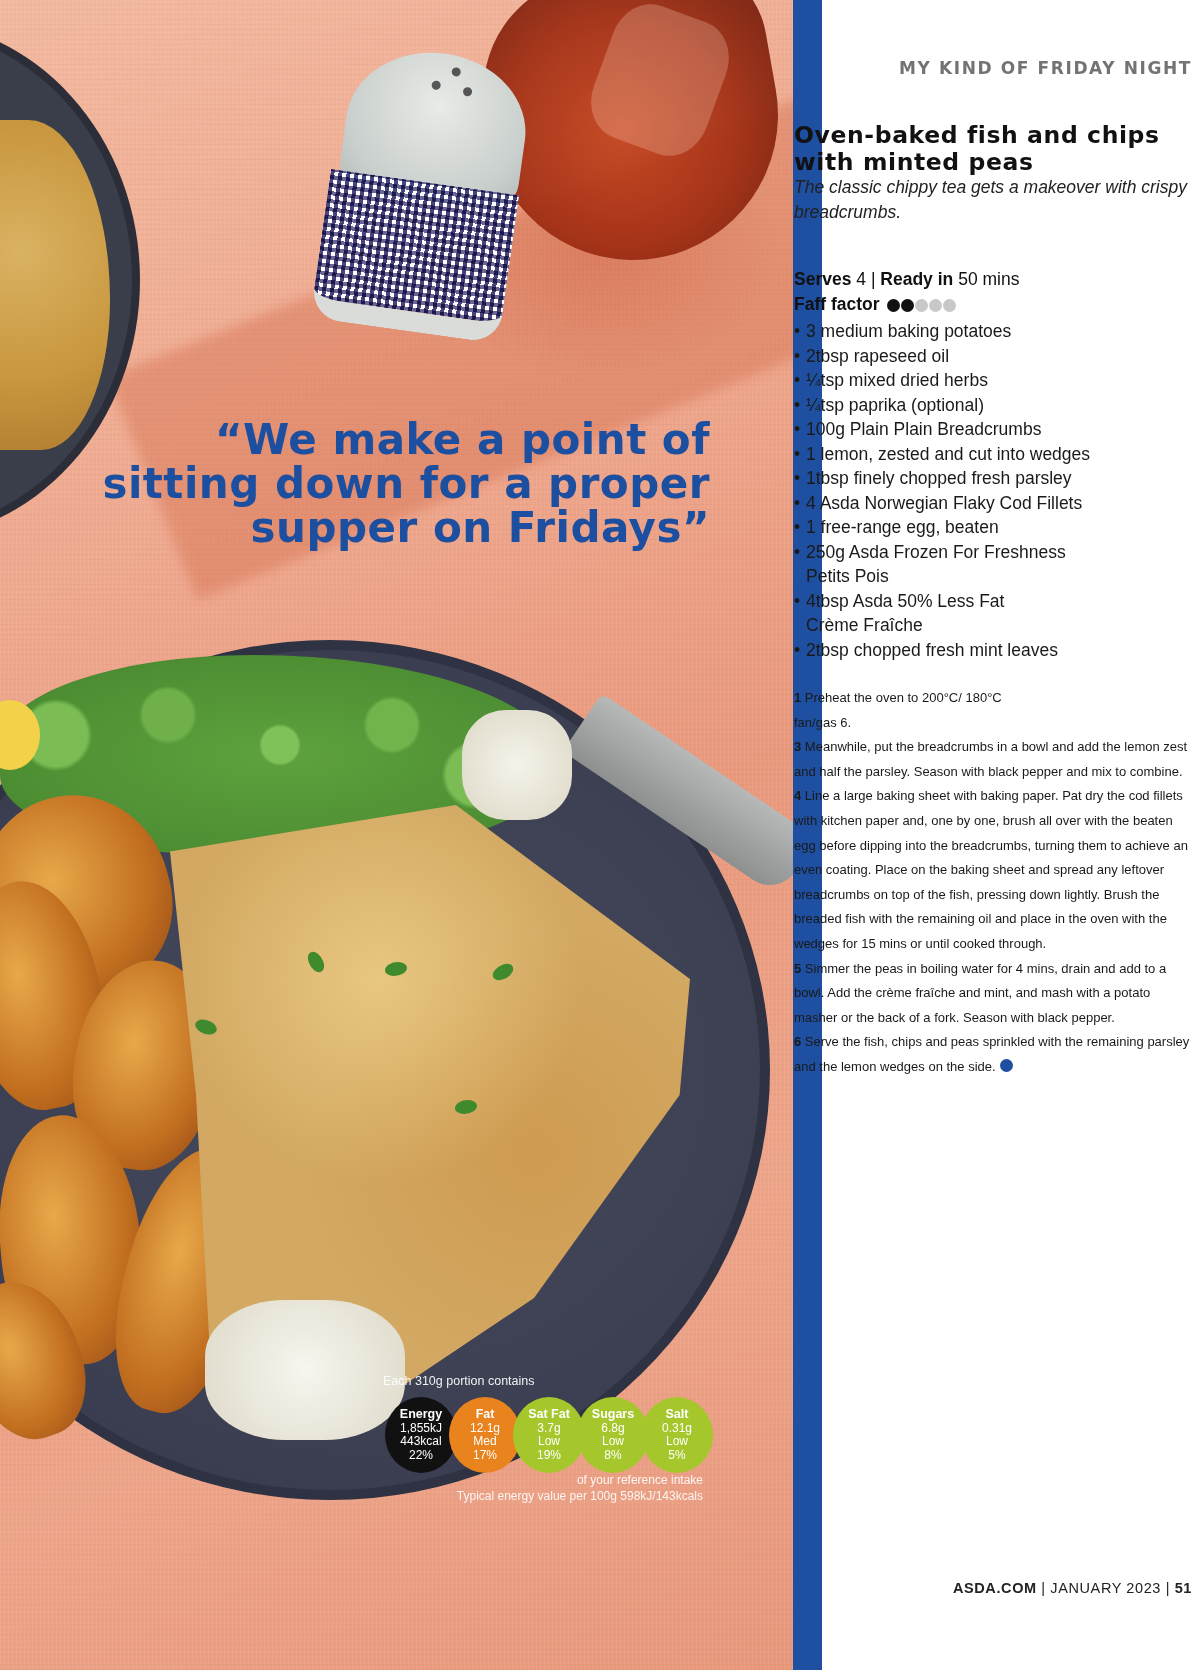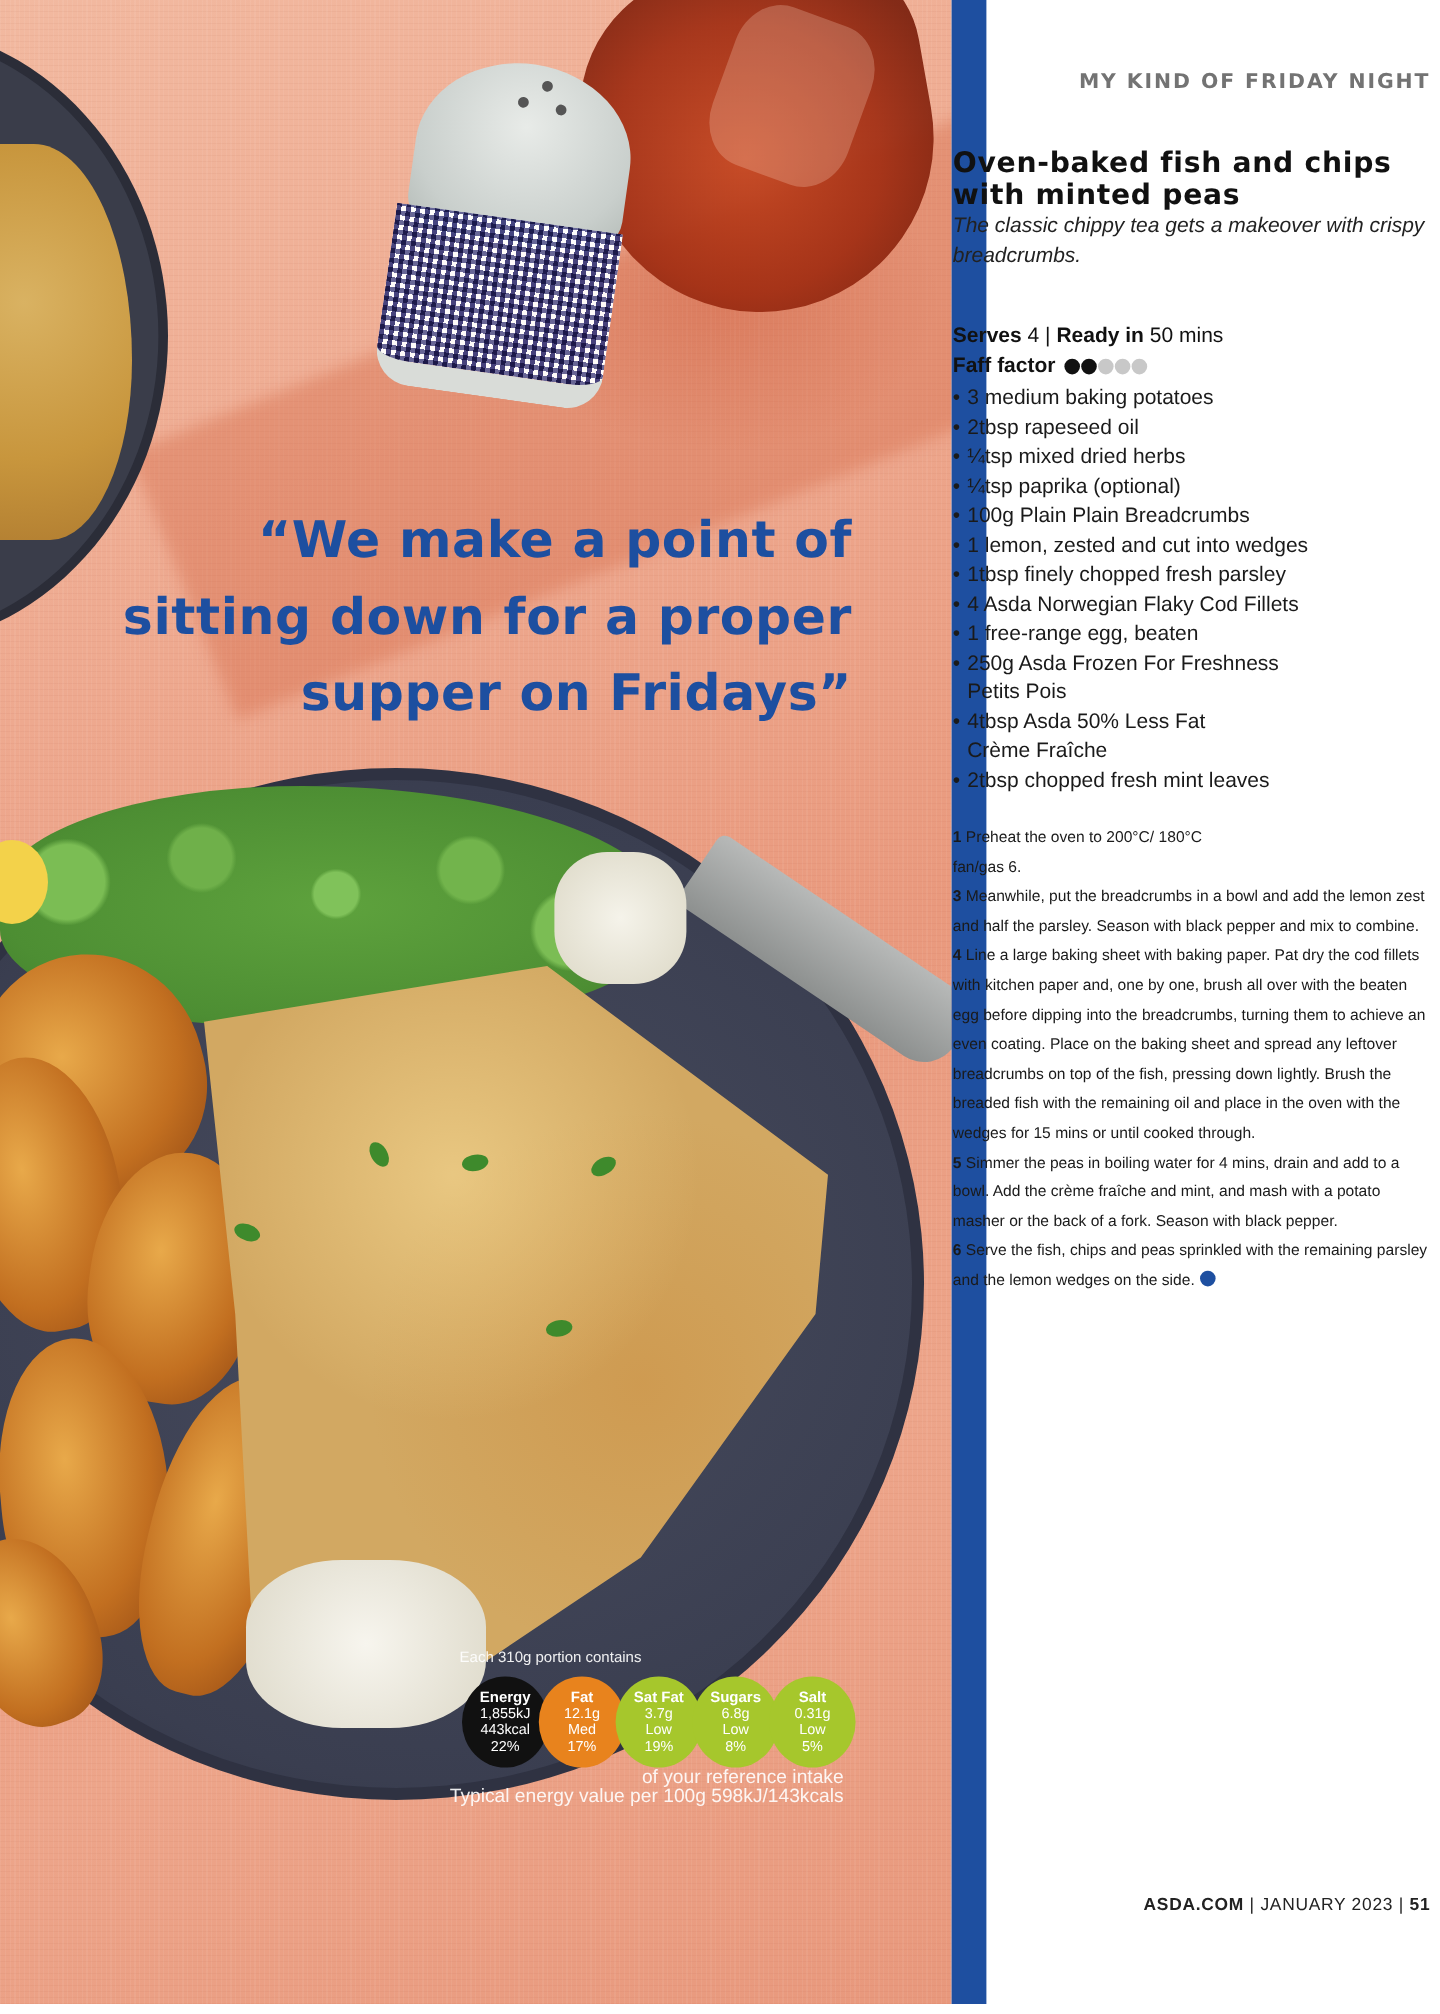--- a/index.html
+++ b/index.html
@@ -104,36 +104,36 @@
   .wedge {
     position: absolute; border-radius: 50% 50% 45% 45%;
     background: radial-gradient(ellipse at 40% 40%, #e8a94a, #c26f20 60%, #8f4512);
   }
   .herb { position: absolute; width: 22px; height: 14px; background: #3e8a2c; border-radius: 60% 40%; }
 
   
   .quote {
     position: absolute; left: 60px; top: 418px; width: 650px; text-align: right;
     font-family: "DejaVu Sans", sans-serif; font-weight: bold; color: #1d4fa0;
-    font-size: 42px; line-height: 64px; letter-spacing: 0.5px;
+    font-size: 42px; line-height: 44px; letter-spacing: 0.5px;
   }
 
   
   .nutri-caption {
     position: absolute; left: 383px; top: 1374px; font-size: 12.5px; color: #ffffff; opacity: 0.92;
   }
   .nutri-row { position: absolute; left: 385px; top: 1397px; height: 76px; width: 330px; }
   .nutri-circle {
     position: absolute; top: 0; width: 72px; height: 76px; border-radius: 50%;
     text-align: center; font-size: 12px; line-height: 13.5px; padding-top: 11px; color: #fff;
   }
   .nutri-circle .n-label { font-weight: bold; font-size: 12.5px; display: block; }
   .nutri-circle span { display: block; }
   .nutri-foot {
-    position: absolute; right: 90px; font-size: 16px; color: #fff; opacity: 0.9; text-align: center;
+    position: absolute; right: 90px; font-size: 12px; color: #fff; opacity: 0.9; text-align: center;
   }
 
   
   .stripe { position: absolute; left: 793px; top: 0; width: 30px; height: 1670px; background: #1e4fa0; }
 
   
   .col { position: absolute; left: 822px; top: 0; width: 378px; height: 1678px; background: #fff; }
   .kicker {
     position: absolute; right: 8px; top: 58px; font-family: "DejaVu Sans", sans-serif; font-weight: bold;
     font-size: 17px; letter-spacing: 1.6px; color: #737373;

